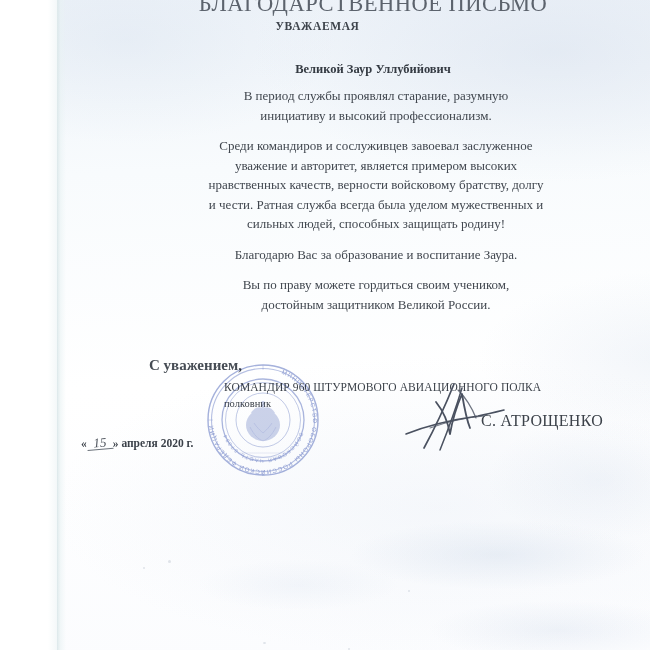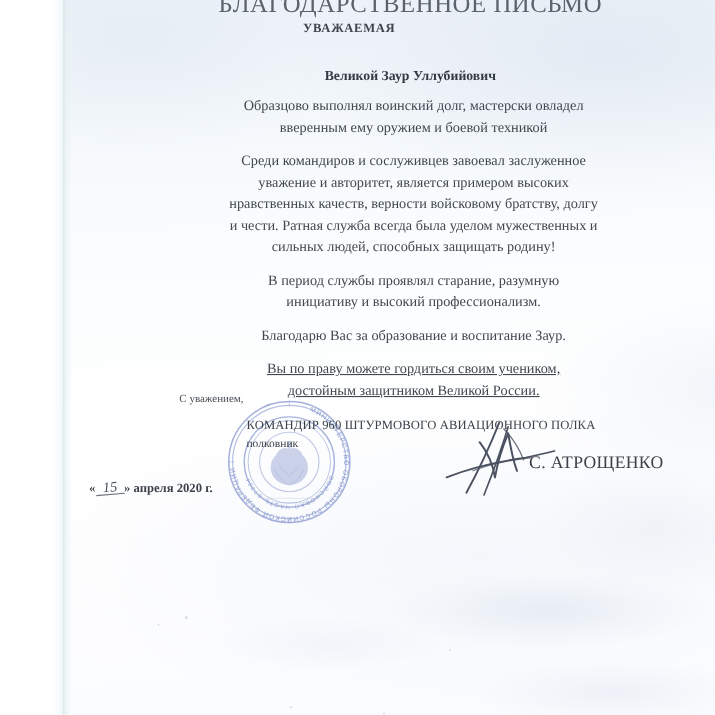--- a/index.html
+++ b/index.html
@@ -133,29 +133,30 @@
     width: 330px;
     text-align: center;
   }
   .para {
     font-size: 13px;
     line-height: 19.5px;
     color: #41474f;
     margin: 0 0 11px 0;
   }
   .para.p-wide { width: 344px; margin-left: -7px; }
-  .para.p-last { margin-bottom: 0; text-decoration: underline; }
+  .para.p-last { margin-bottom: 0; }
 
   
   .regards {
     position: absolute;
-    left: 115px;
+    left: 101px;
     top: 357px;
-    font-size: 10px;
+    font-size: 15px;
     color: #464c54;
+    font-weight: bold;
   }
 
   .post-title {
     position: absolute;
     left: 176px;
     top: 381px;
     font-size: 11.5px;
     letter-spacing: 0.1px;
     color: #3c424a;
     white-space: nowrap;
@@ -245,24 +246,23 @@
   <div class="content">
 
     <div class="doc-title">БЛАГОДАРСТВЕННОЕ ПИСЬМО</div>
 
     <div class="salutation">УВАЖАЕМАЯ</div>
 
 
     <div class="honoree">Великой Заур Уллубийович</div>
 
     <div class="body-block">
-      <p class="para">Образцово выполнял воинский долг, мастерски овладел вверенным ему оружием и боевой техникой</p>
+      <p class="para">В период службы проявлял старание, разумную инициативу и высокий профессионализм.</p>
       <p class="para p-wide">Среди командиров и сослуживцев завоевал заслуженное уважение и авторитет, является примером высоких нравственных качеств, верности войсковому братству, долгу и чести. Ратная служба всегда была уделом мужественных и сильных людей, способных защищать родину!</p>
-      <p class="para">В период службы проявлял старание, разумную инициативу и высокий профессионализм.</p>
-      <p class="para">Благодарю Вас за образование и воспитание Заур.</p>
+      <p class="para">Благодарю Вас за образование и воспитание Заура.</p>
       <p class="para p-last">Вы по праву можете гордиться своим учеником, достойным защитником Великой России.</p>
     </div>
 
     <div class="regards">С уважением,</div>
 
     <div class="post-title">КОМАНДИР 960 ШТУРМОВОГО АВИАЦИОННОГО ПОЛКА</div>
 
     <div class="rank">полковник</div>
 
     <div class="signer-name">С. АТРОЩЕНКО</div>

